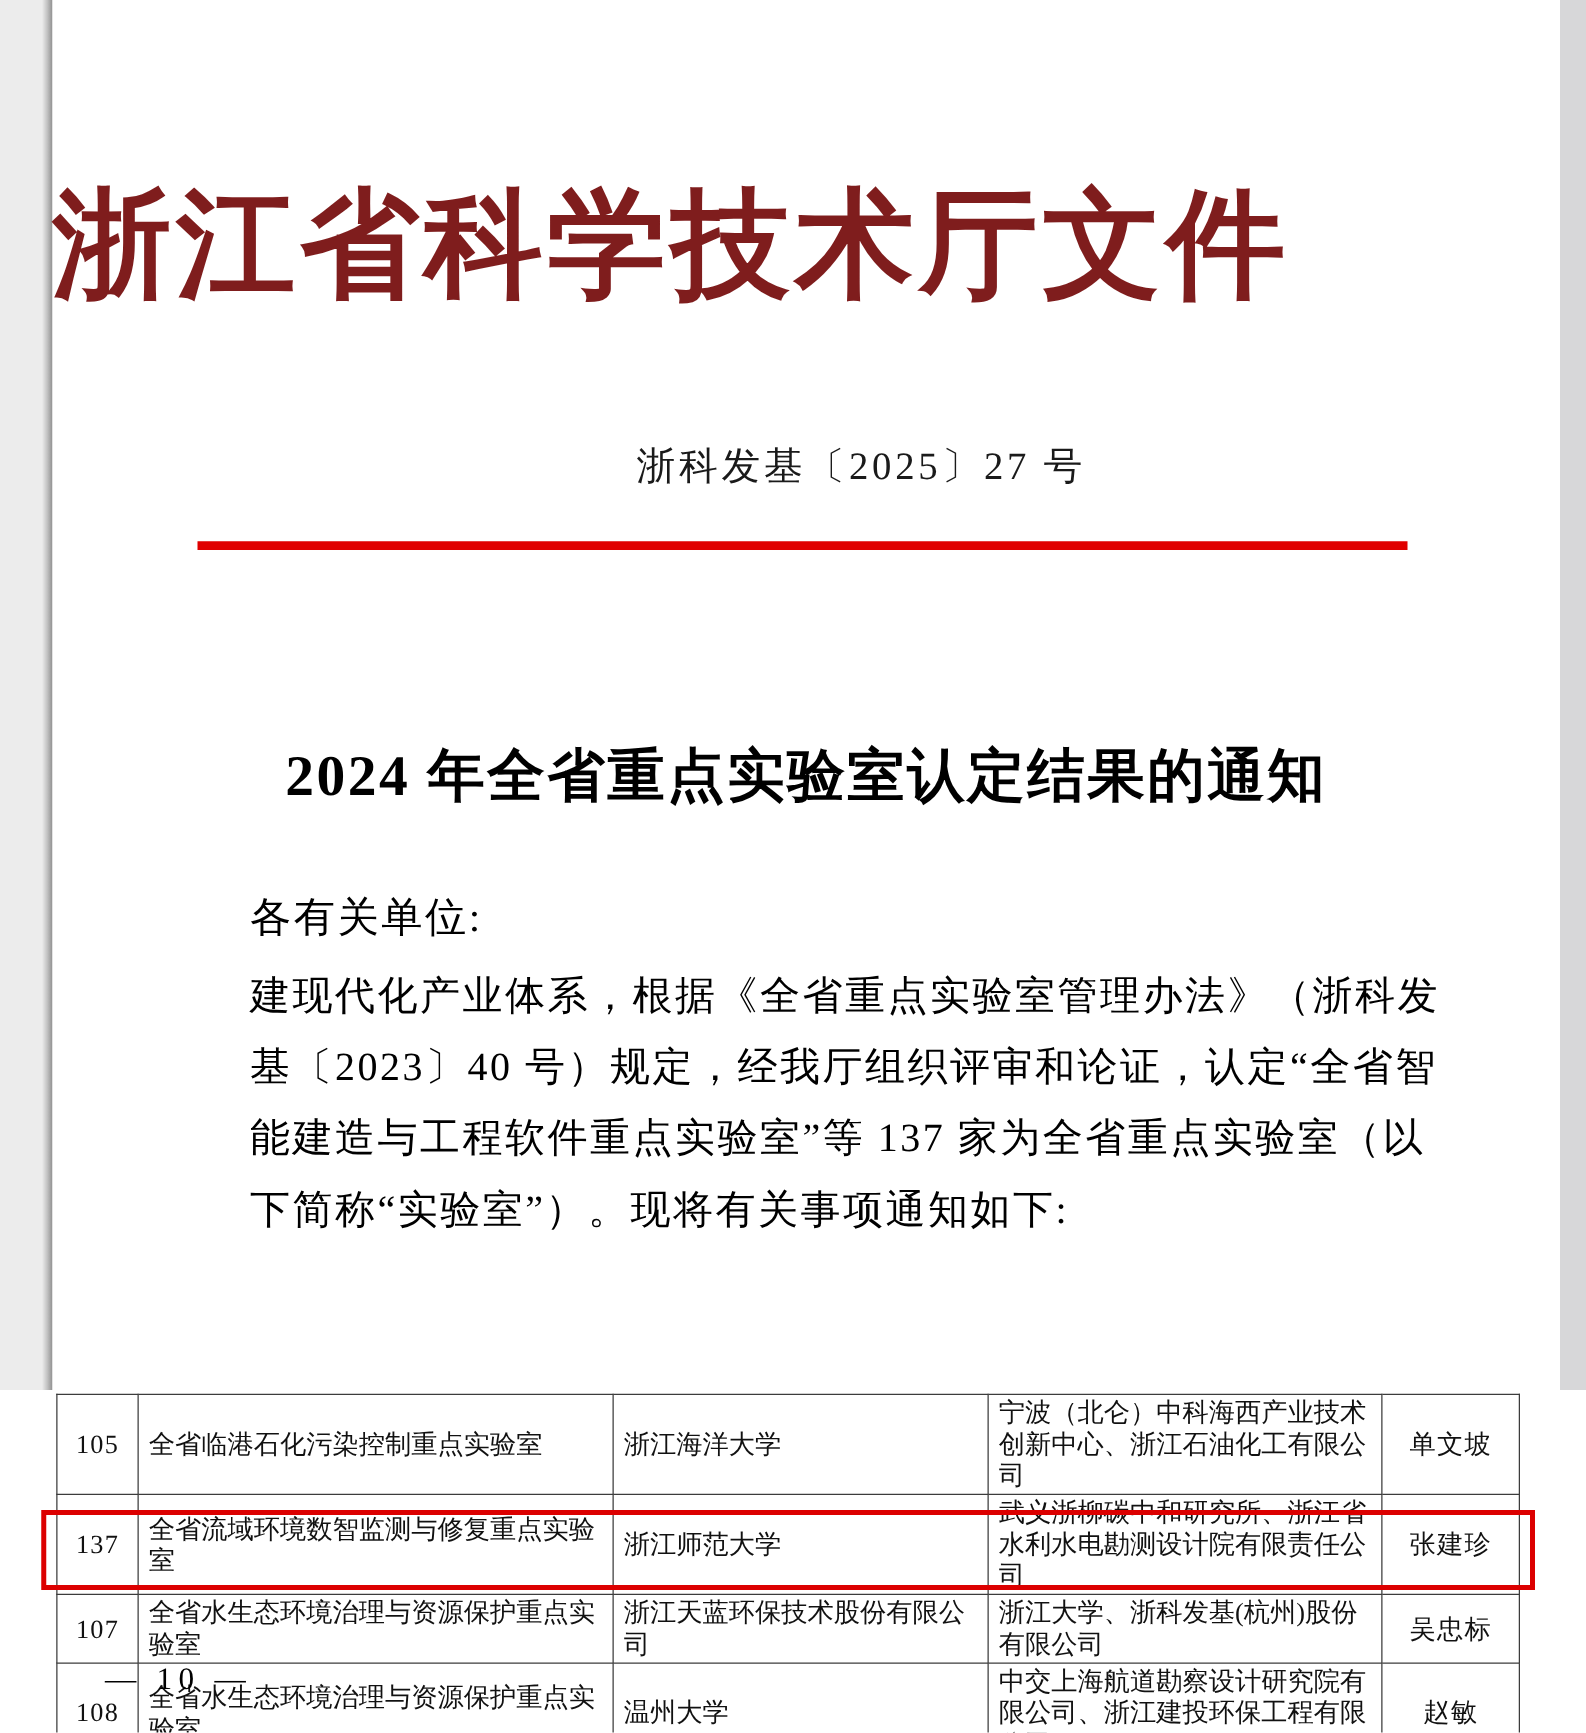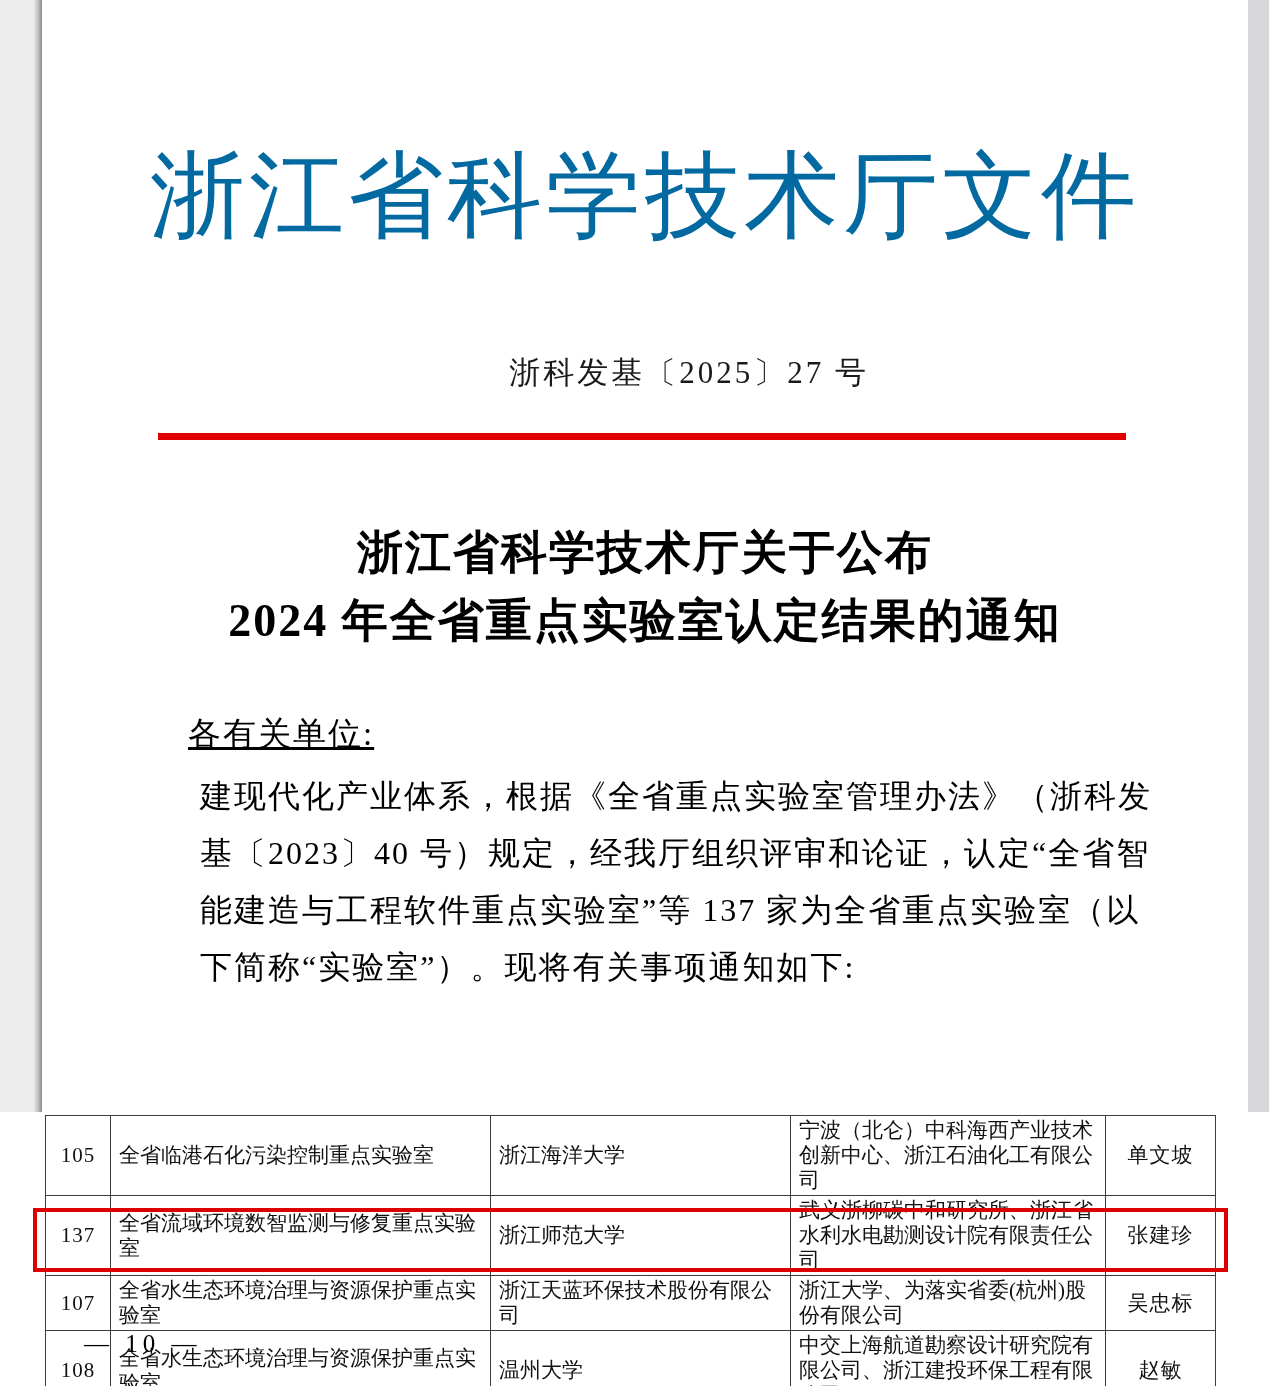--- a/index.html
+++ b/index.html
@@ -14,40 +14,40 @@
     position:absolute;top:0;left:0;width:42px;height:1112px;
     background:linear-gradient(to right,#ececec 0%,#ececec 80%,#c2c2c2 90%,#8f8f8f 100%);
   }
   .gutter-right{
     position:absolute;top:0;right:0;width:21px;height:1112px;
     background:#d7d7d9;border-left:2px solid #c6c6c8;
   }
   .page{position:absolute;top:0;left:42px;width:1206px;height:1112px;background:#ffffff;}
 
   .doc-title{
-    position:absolute;top:142px;left:0;width:100%;text-align:center;
-    color:#0369a1;font-size:95px;font-weight:normal;line-height:1.15;
+    position:absolute;top:142px;left:0;width:100%;text-align:left;
+    color:#7f1d1d;font-size:95px;font-weight:bold;line-height:1.15;
     letter-spacing:4px;white-space:nowrap;
   }
   .doc-number{
     position:absolute;top:352px;left:0;width:100%;text-align:center;
     color:#1a1a1a;font-size:31px;letter-spacing:3px;white-space:nowrap;padding-left:44px;
   }
   .red-line{position:absolute;top:433px;left:116px;width:968px;height:7px;background:#e00000;}
 
   .subtitle-line{
     position:absolute;left:0;width:100%;text-align:center;color:#000;
     font-size:46px;font-weight:bold;letter-spacing:2px;white-space:nowrap;
   }
   .subtitle-1{top:522px;}
   .subtitle-2{top:590px;}
 
   .salutation{
-    position:absolute;top:712px;left:146px;color:#000;
-    font-size:33px;letter-spacing:2px;white-space:nowrap;text-decoration:underline;
+    position:absolute;top:712px;left:158px;color:#000;
+    font-size:33px;letter-spacing:2px;white-space:nowrap;
   }
   .body-block{position:absolute;top:768px;left:158px;width:908px;color:#000;}
   .body-line{
     height:57px;line-height:57px;font-size:32px;letter-spacing:2px;
     text-align:justify;white-space:nowrap;
   }
   .body-line.full{text-align-last:justify;}
   .body-line.indent{text-indent:66px;}
 
   
@@ -83,21 +83,20 @@
 
   <div class="top-section">
     <div class="gutter-left"></div>
     <div class="gutter-right"></div>
 
     <div class="page">
       <div class="doc-title">浙江省科学技术厅文件</div>
       <div class="doc-number">浙科发基〔2025〕27 号</div>
       <div class="red-line"></div>
 
-      <div class="subtitle-line subtitle-1">浙江省科学技术厅关于公布</div>
       <div class="subtitle-line subtitle-2">2024 年全省重点实验室认定结果的通知</div>
 
       <div class="salutation">各有关单位:</div>
 
       <div class="body-block">
         <div class="body-line full">建现代化产业体系，根据《全省重点实验室管理办法》（浙科发</div>
         <div class="body-line full">基〔2023〕40 号）规定，经我厅组织评审和论证，认定“全省智</div>
         <div class="body-line full">能建造与工程软件重点实验室”等 137 家为全省重点实验室（以</div>
         <div class="body-line">下简称“实验室”）。现将有关事项通知如下:</div>
       </div>
@@ -125,21 +124,21 @@
           <td class="c-no">137</td>
           <td class="c-lab">全省流域环境数智监测与修复重点实验室</td>
           <td class="c-host">浙江师范大学</td>
           <td class="c-partner">武义浙柳碳中和研究所、浙江省水利水电勘测设计院有限责任公司</td>
           <td class="c-director">张建珍</td>
         </tr>
         <tr class="r-107">
           <td class="c-no">107</td>
           <td class="c-lab">全省水生态环境治理与资源保护重点实验室</td>
           <td class="c-host">浙江天蓝环保技术股份有限公司</td>
-          <td class="c-partner">浙江大学、为落实省委(杭州)股份有限公司</td>
+          <td class="c-partner">浙江大学、浙科发基(杭州)股份有限公司</td>
           <td class="c-director">吴忠标</td>
         </tr>
         <tr class="r-108">
           <td class="c-no">108</td>
           <td class="c-lab">全省水生态环境治理与资源保护重点实验室</td>
           <td class="c-host">温州大学</td>
           <td class="c-partner">中交上海航道勘察设计研究院有限公司、浙江建投环保工程有限公司</td>
           <td class="c-director">赵敏</td>
         </tr>
       </tbody>

